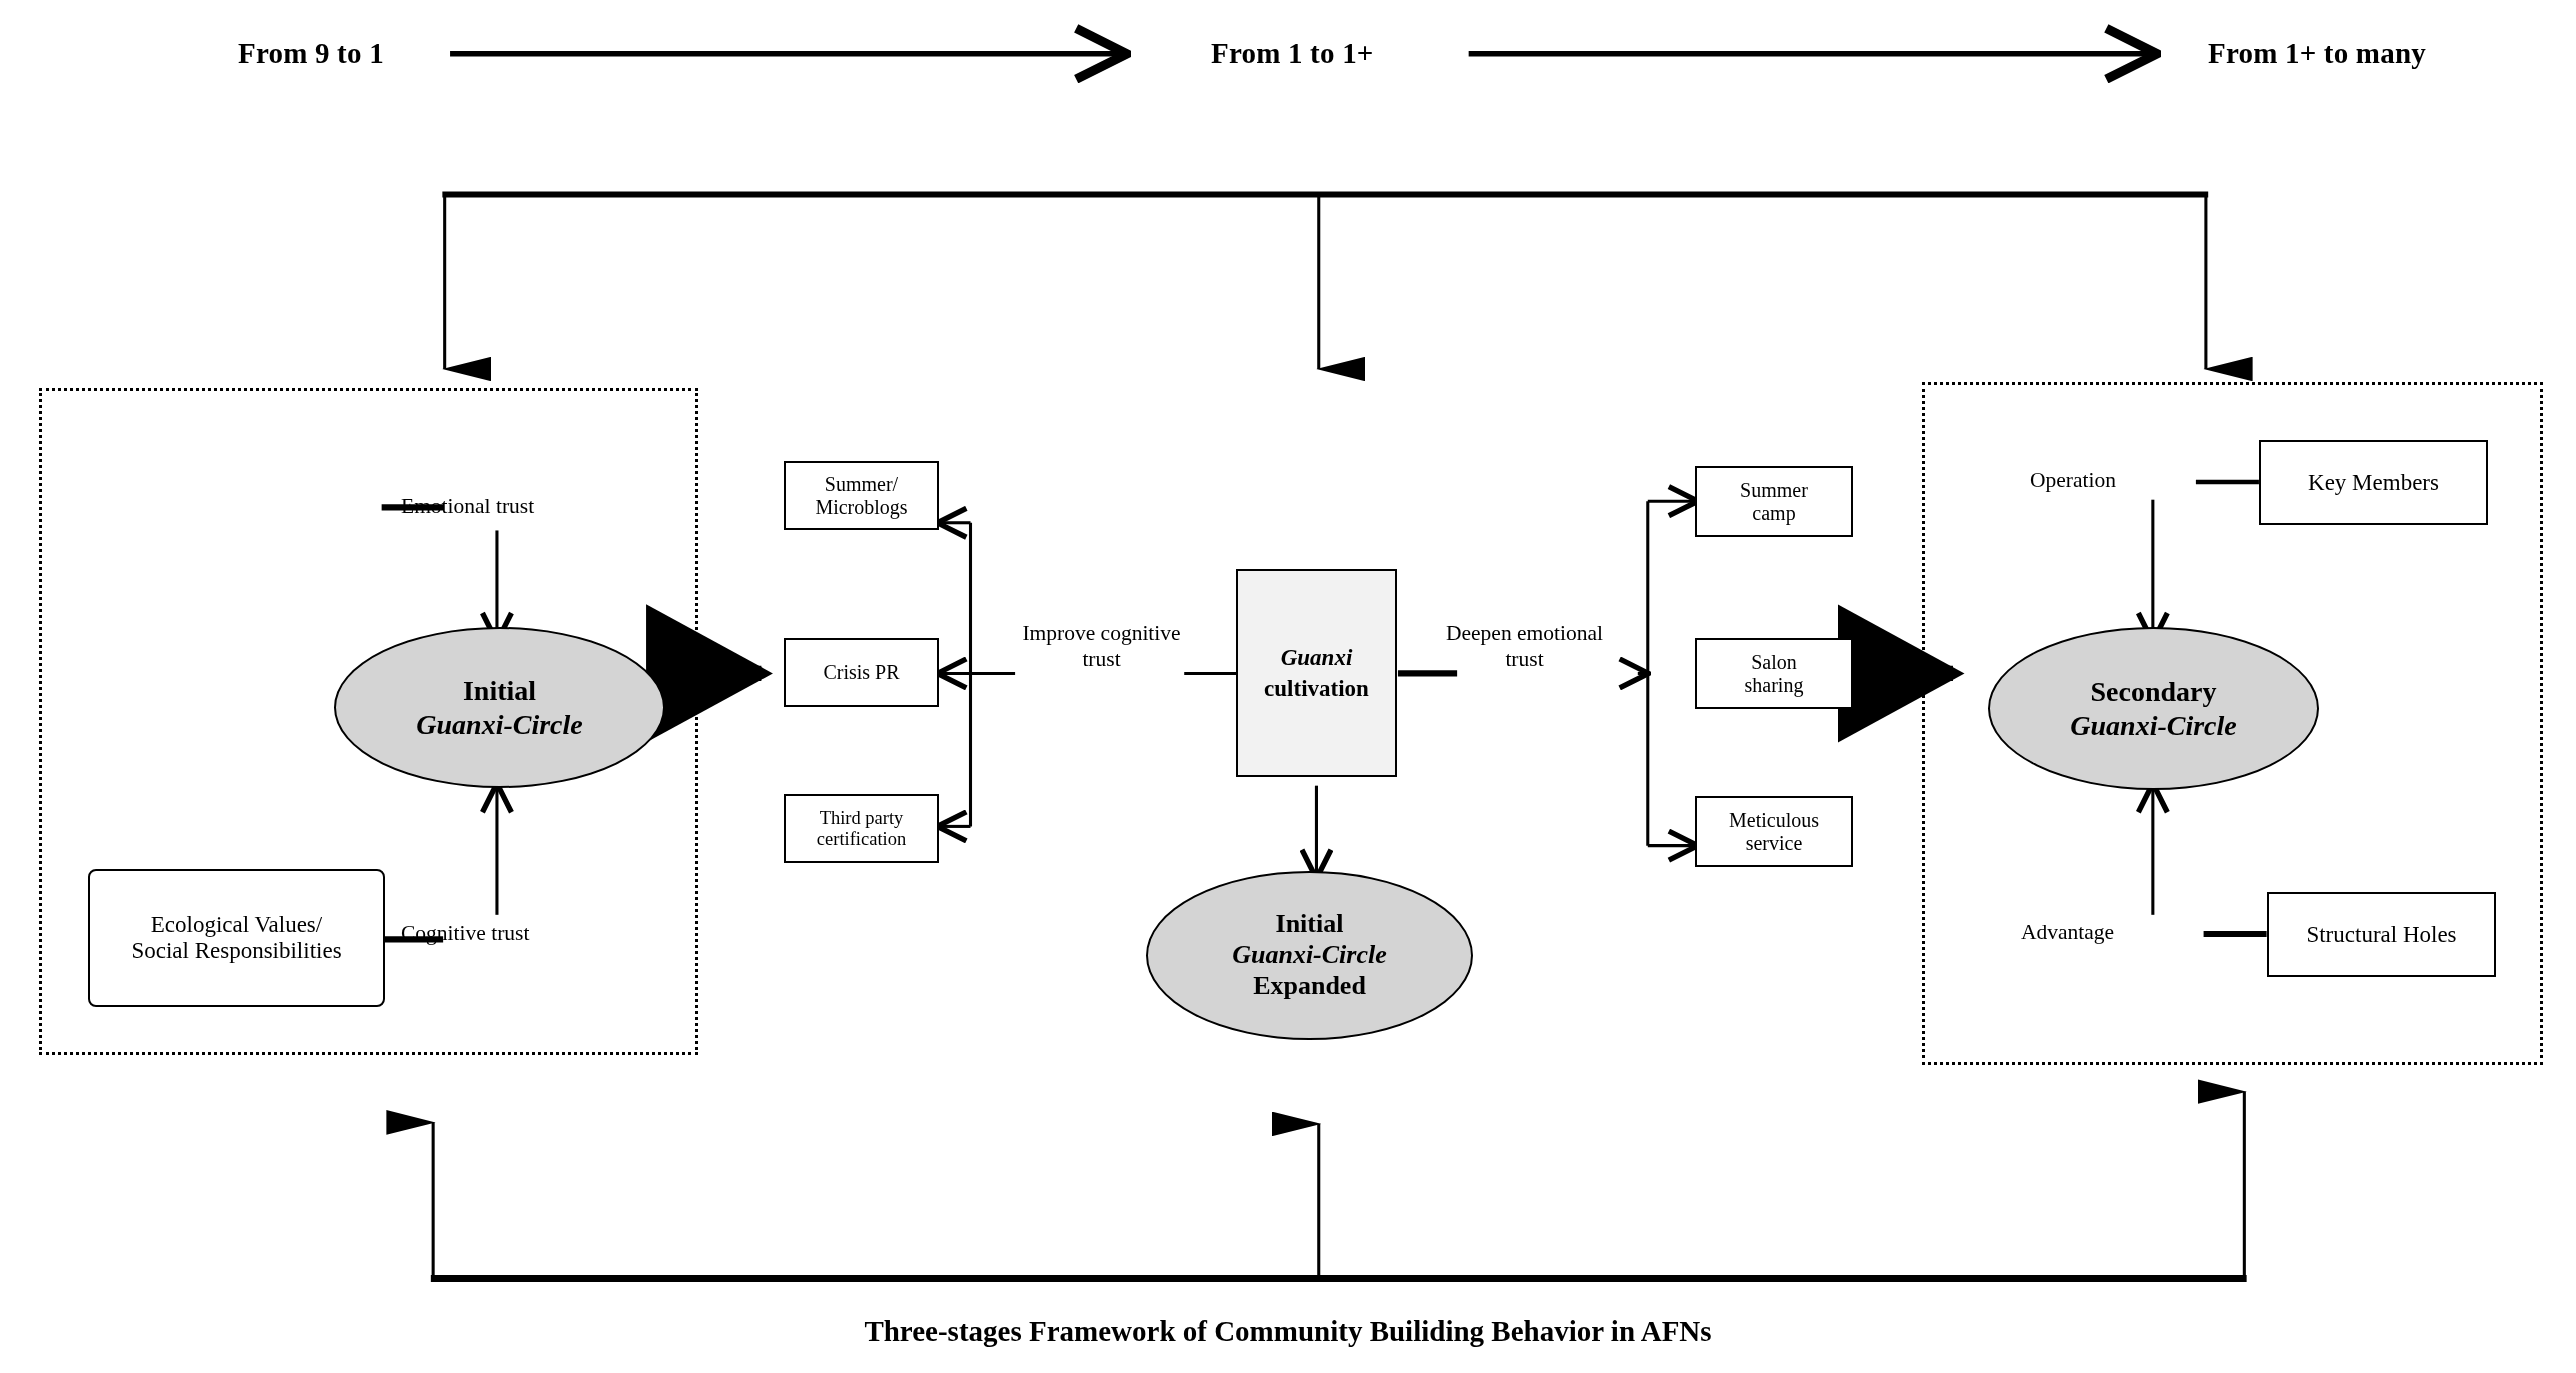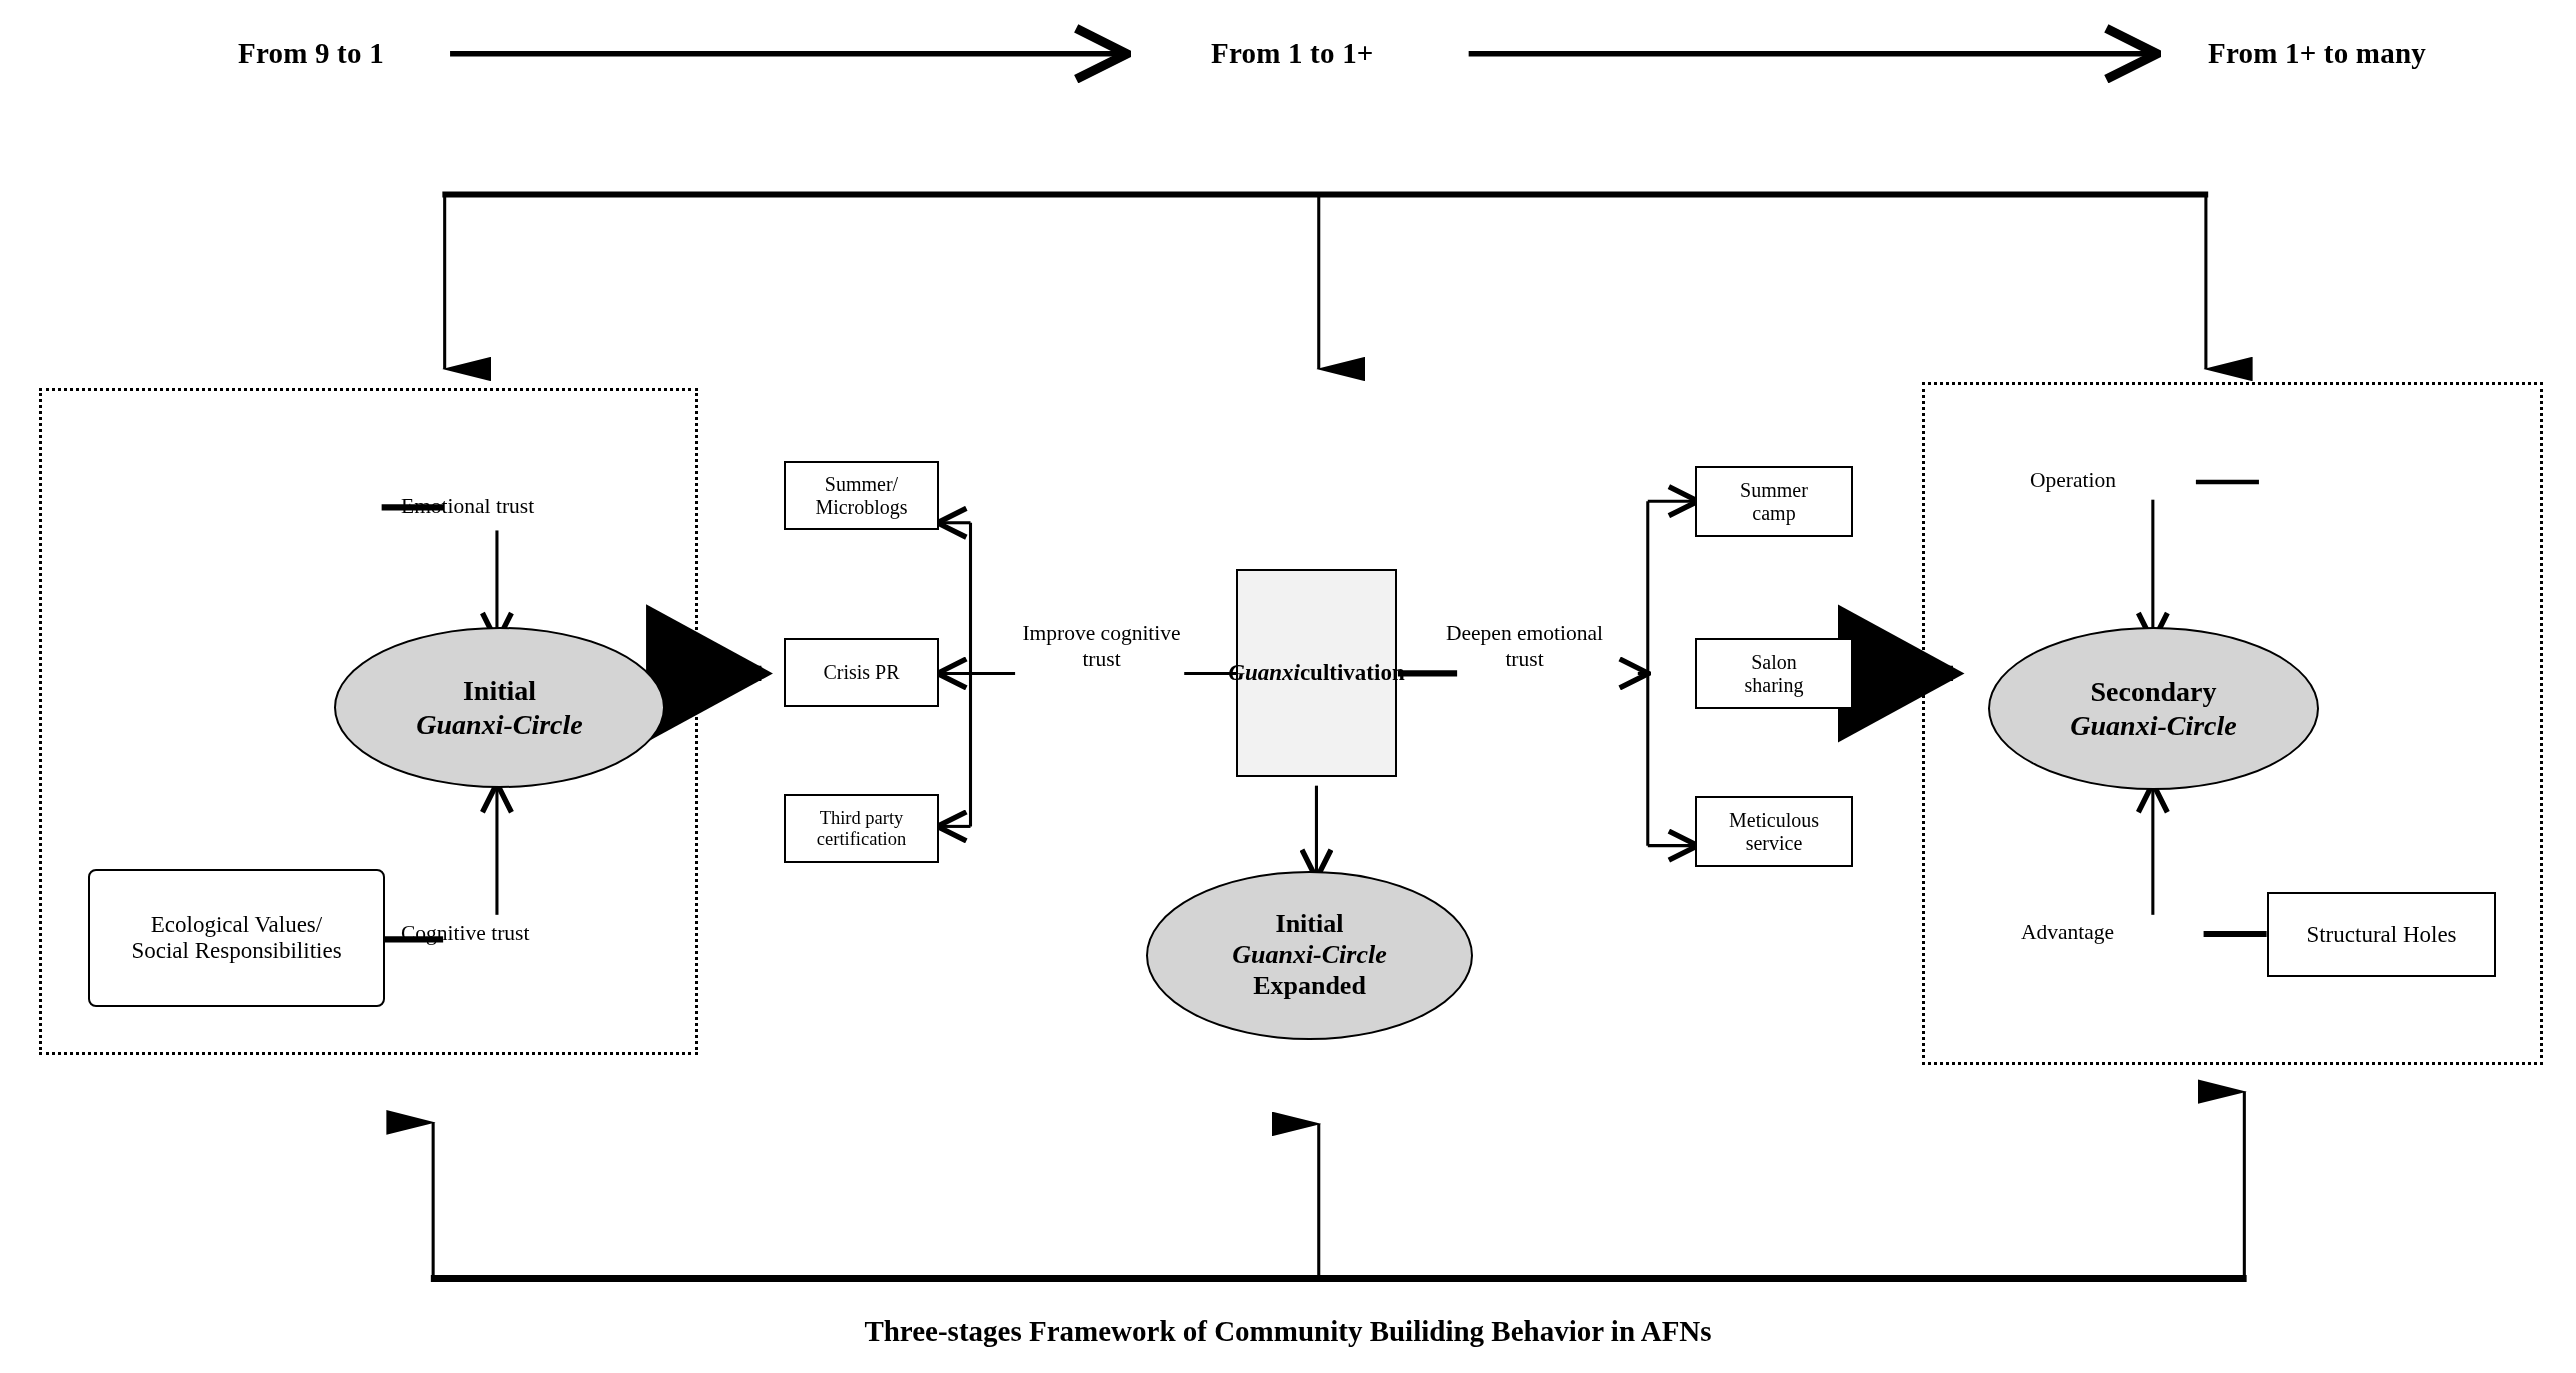--- a/index.html
+++ b/index.html
@@ -54,21 +54,21 @@
     align-items: center;
     justify-content: center;
     text-align: center;
     color: #000;
   }
   .box-md  { font-size: 23px; }
   .box-sm  { font-size: 20px; }
   .box-xs  { font-size: 18.5px; }
   .box-shaded {
     background: #f2f2f2;
-    flex-direction: row;
+    flex-direction: column;
     line-height: 1.35;
   }
   .box-shaded .g-ital {
     font-style: italic;
     font-weight: bold;
     font-size: 23px;
   }
   .box-shaded .g-bold {
     font-weight: bold;
     font-size: 23px;
@@ -249,20 +249,21 @@
 sharing</div>
 
   <div class="box box-sm" style="left:1695px; top:796px; width:158px; height:71px;
        white-space:pre-line; padding:1.5px 4.6px;">Meticulous
 service</div>
 
   <div class="panel" style="left:1922px; top:382px; width:621px; height:683px;"></div>
 
   <div class="edge-label" style="left:2030px; top:468px; width:177px; text-align:left;">Operation</div>
 
+  <div class="box box-md" style="left:2259px; top:440px; width:229px; height:85px;">Key Members</div>
 
   <div class="ellipse" style="left:1988px; top:627px; width:331px; height:163px;">
     <div class="ell-bold">Secondary</div>
     <div class="ell-ital">Guanxi-Circle</div>
   </div>
 
   <div class="edge-label" style="left:2021px; top:920px; width:185px; text-align:left;">Advantage</div>
 
   <div class="box box-md" style="left:2267px; top:892px; width:229px; height:85px;">Structural Holes</div>
 

